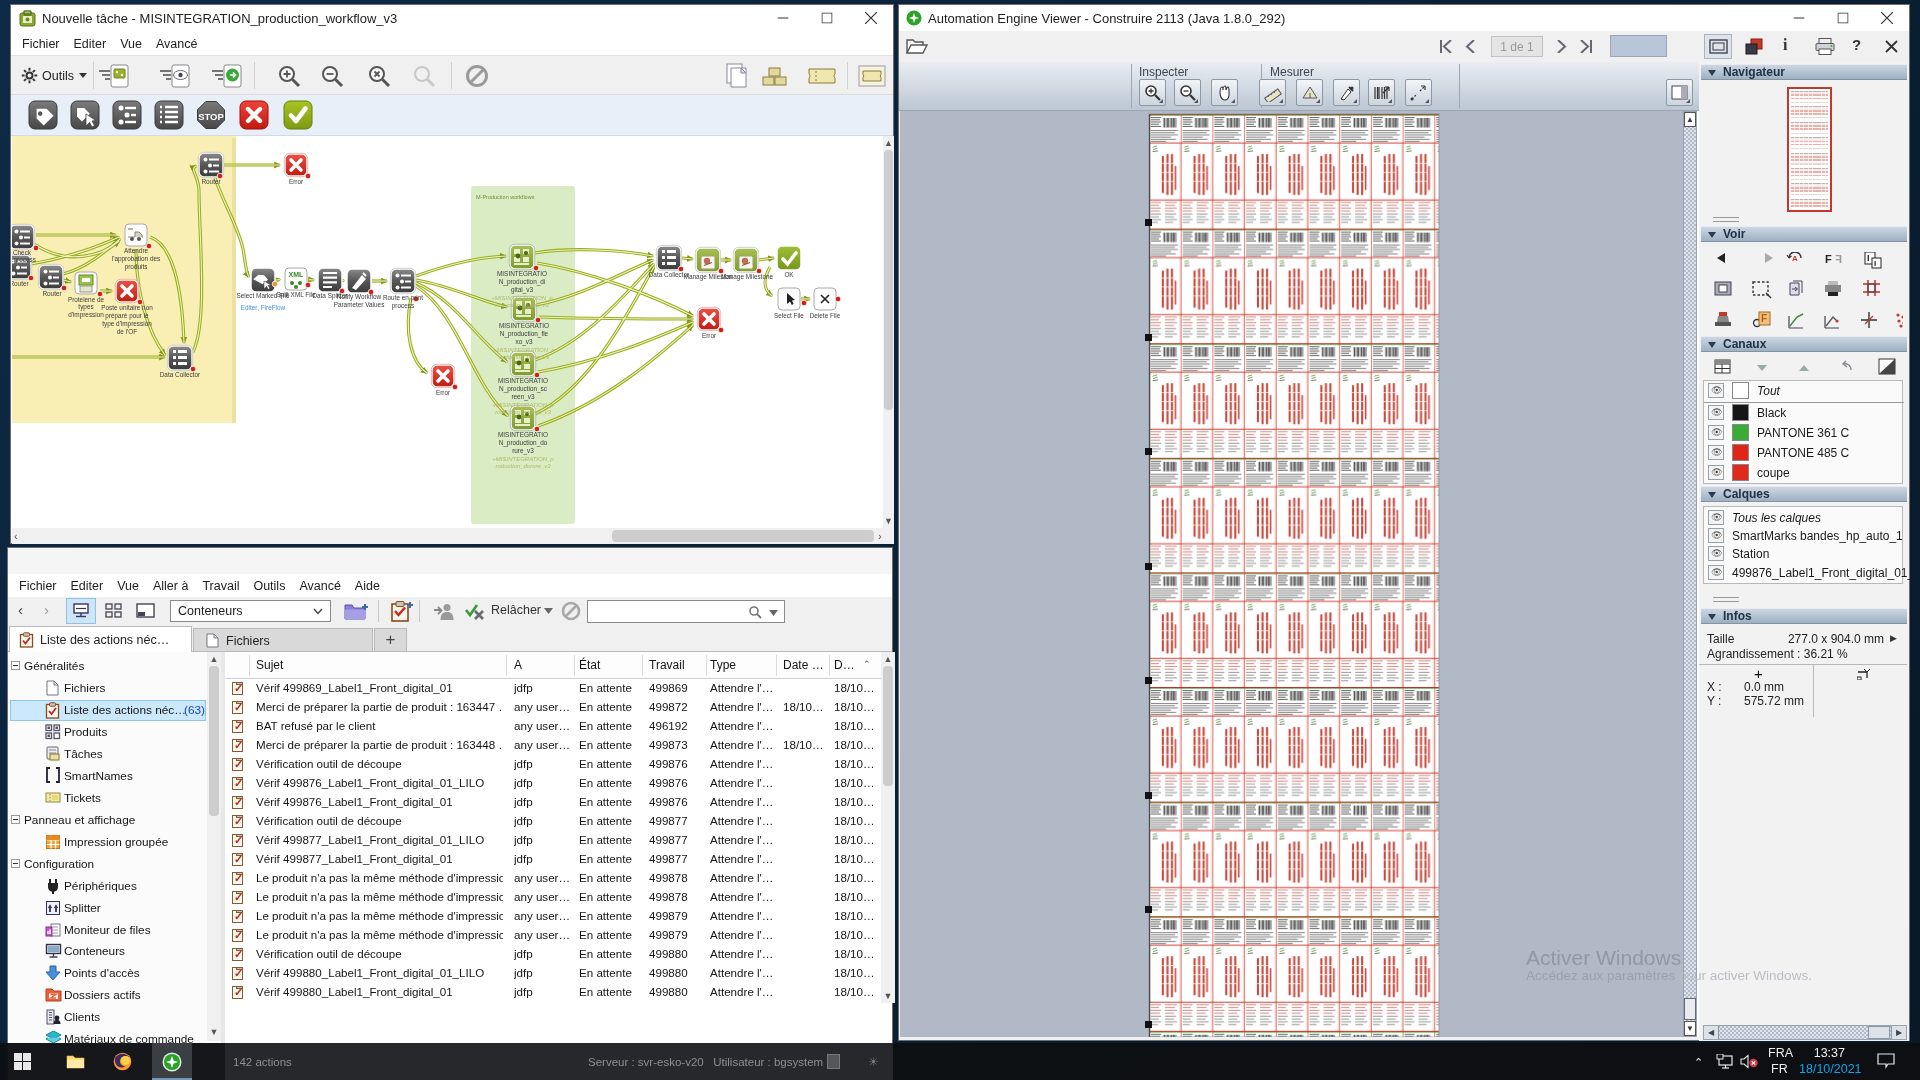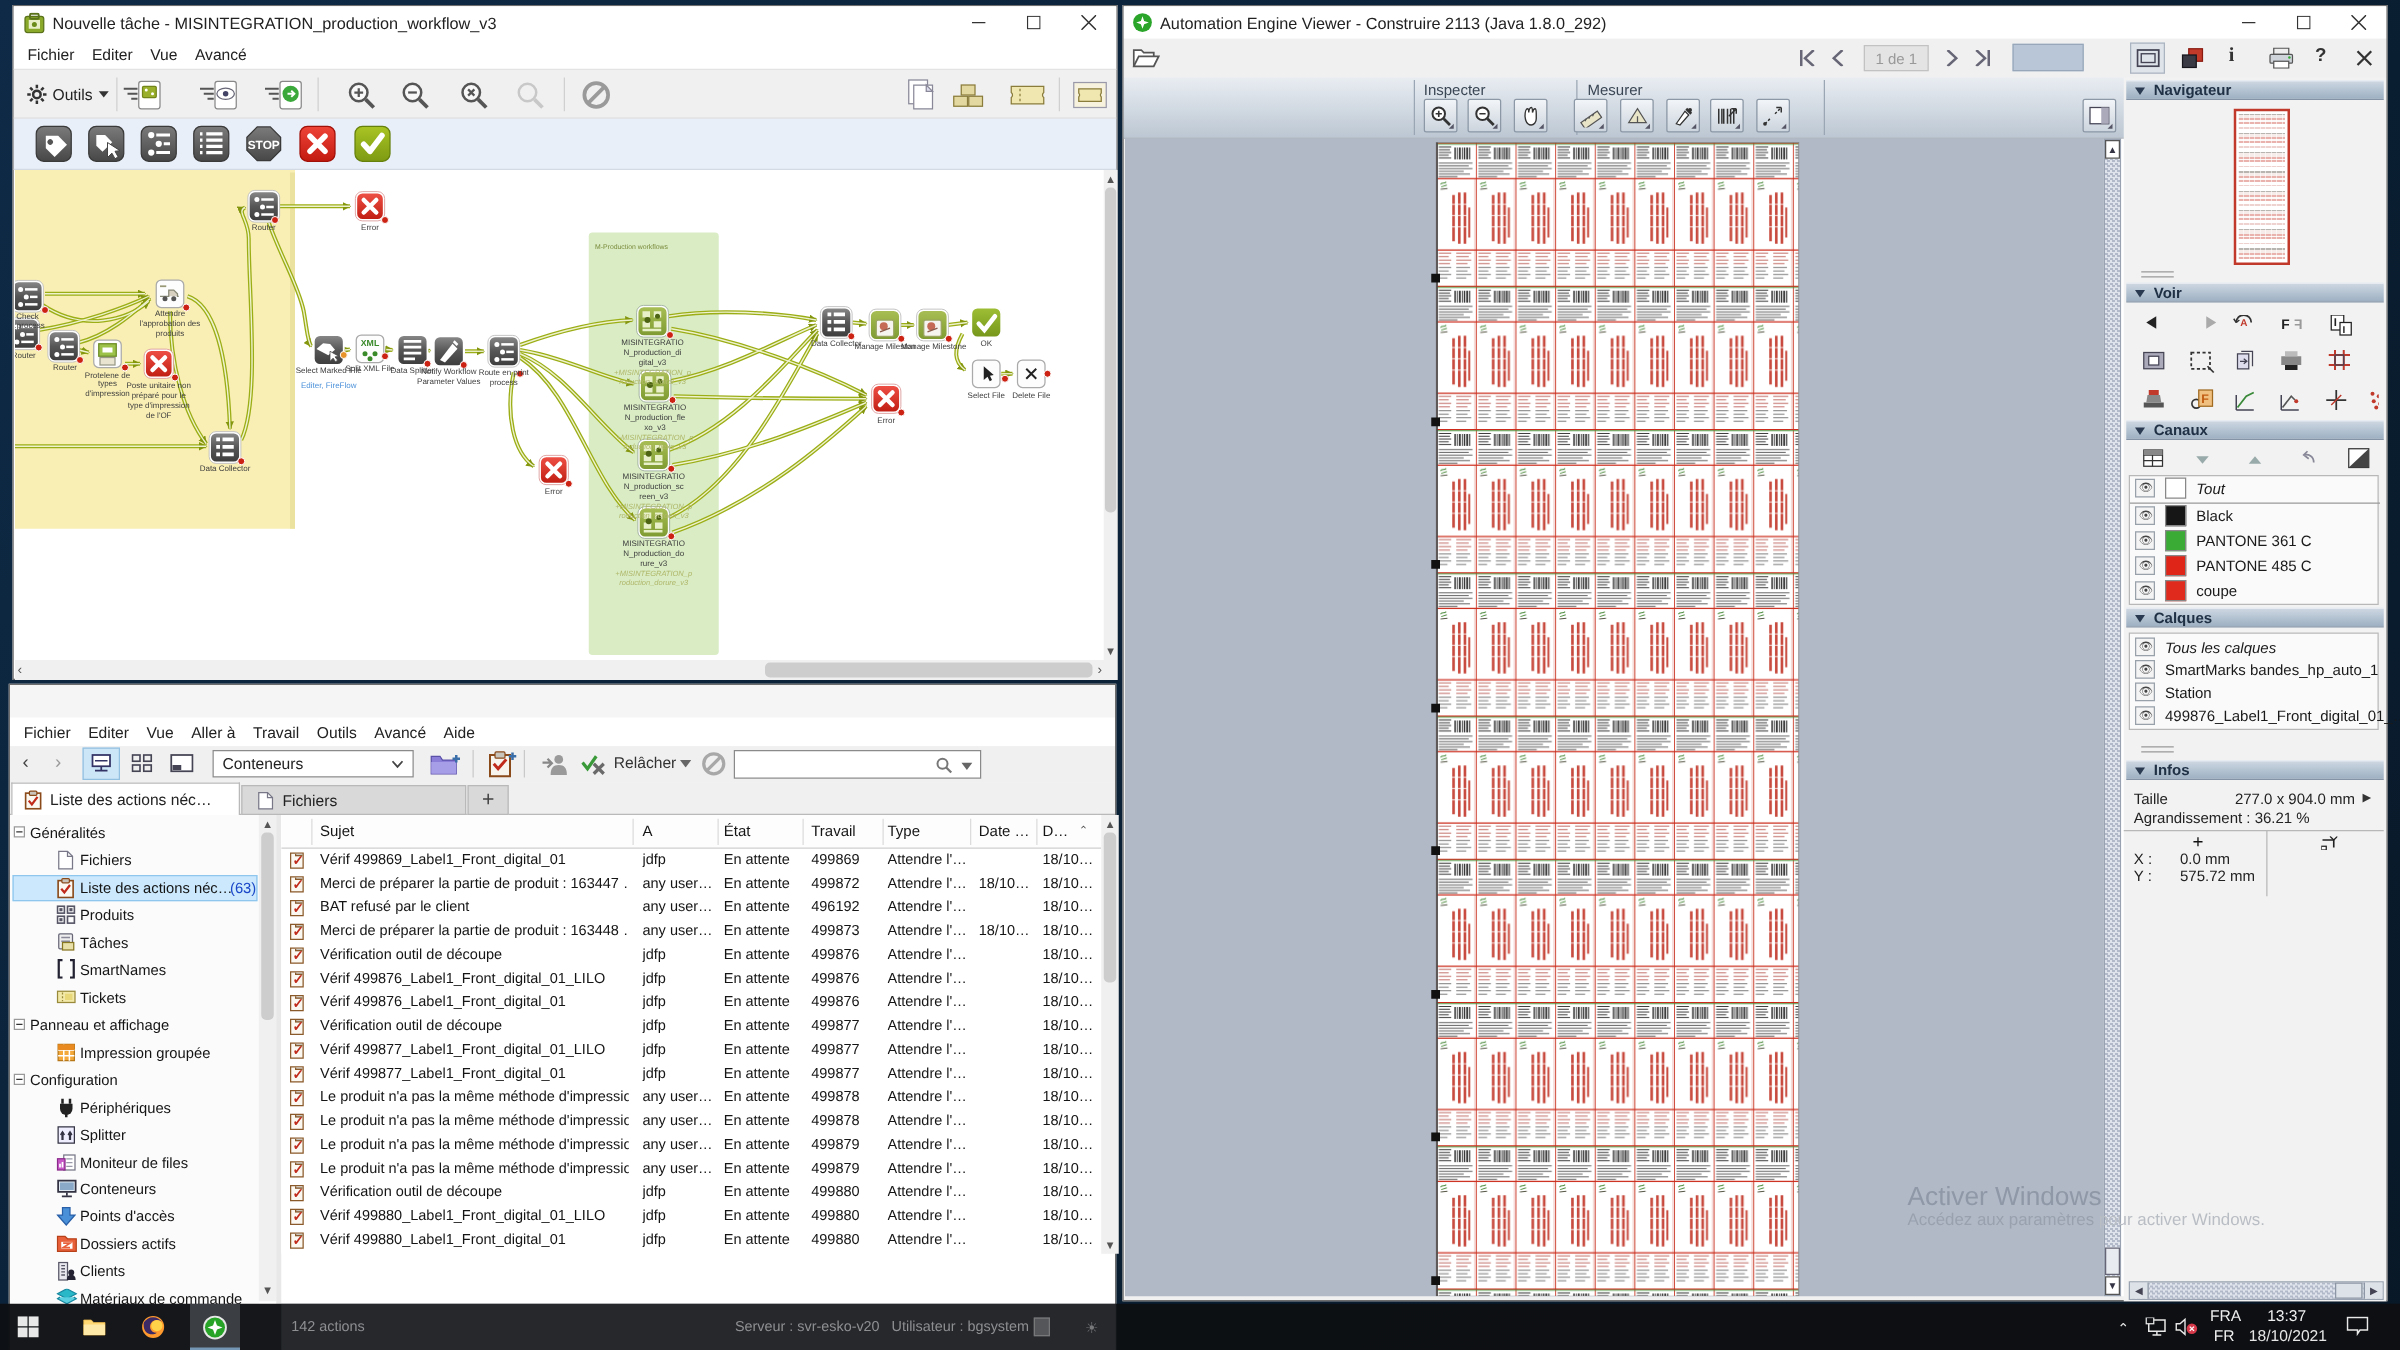--- a/index.html
+++ b/index.html
@@ -1391,17 +1391,17 @@
     <rect x="1" y="0" width="6" height="5" fill="#101216" stroke="#e8e8e8"></rect>
   </svg>
   <svg class="abs" style="left:1740px; top:11px;" width="20" height="15" viewBox="0 0 20 15">
     <path d="M1 5 L4 5 L8 1.5 L8 13.5 L4 10 L1 10 Z" fill="none" stroke="#e8e8e8" stroke-width="1.1"></path>
     <circle cx="13.5" cy="9" r="4.2" fill="#d63a4a"></circle>
     <path d="M11.8 7.3 L15.2 10.7 M15.2 7.3 L11.8 10.7" stroke="#fff" stroke-width="1.1"></path>
   </svg>
   <div class="abs" style="left:1768px; top:3px; color:#eee; font-size:12.5px;">FRA</div>
   <div class="abs" style="left:1771px; top:19px; color:#eee; font-size:12.5px;">FR</div>
   <div class="abs" style="left:1783px; top:3px; width:62px; text-align:right; color:#eee; font-size:12.5px;">13:37</div>
-  <div class="abs" style="left:1799px; top:19px; width:61px; text-align:right; color:#e5e5e5; font-size:12.5px;">18/10/2021</div>
+  <div class="abs" style="left:1799px; top:19px; width:61px; text-align:right; color:#0ea5e9; font-size:12.5px;">18/10/2021</div>
   <svg class="abs" style="left:1877px; top:10px;" width="18" height="16" viewBox="0 0 18 16">
     <path d="M1 1 L17 1 L17 11 L11 11 L9 14 L9 11 L1 11 Z" fill="none" stroke="#e8e8e8" stroke-width="1.2"></path>
   </svg>
 </div>
 
 </body></html>

